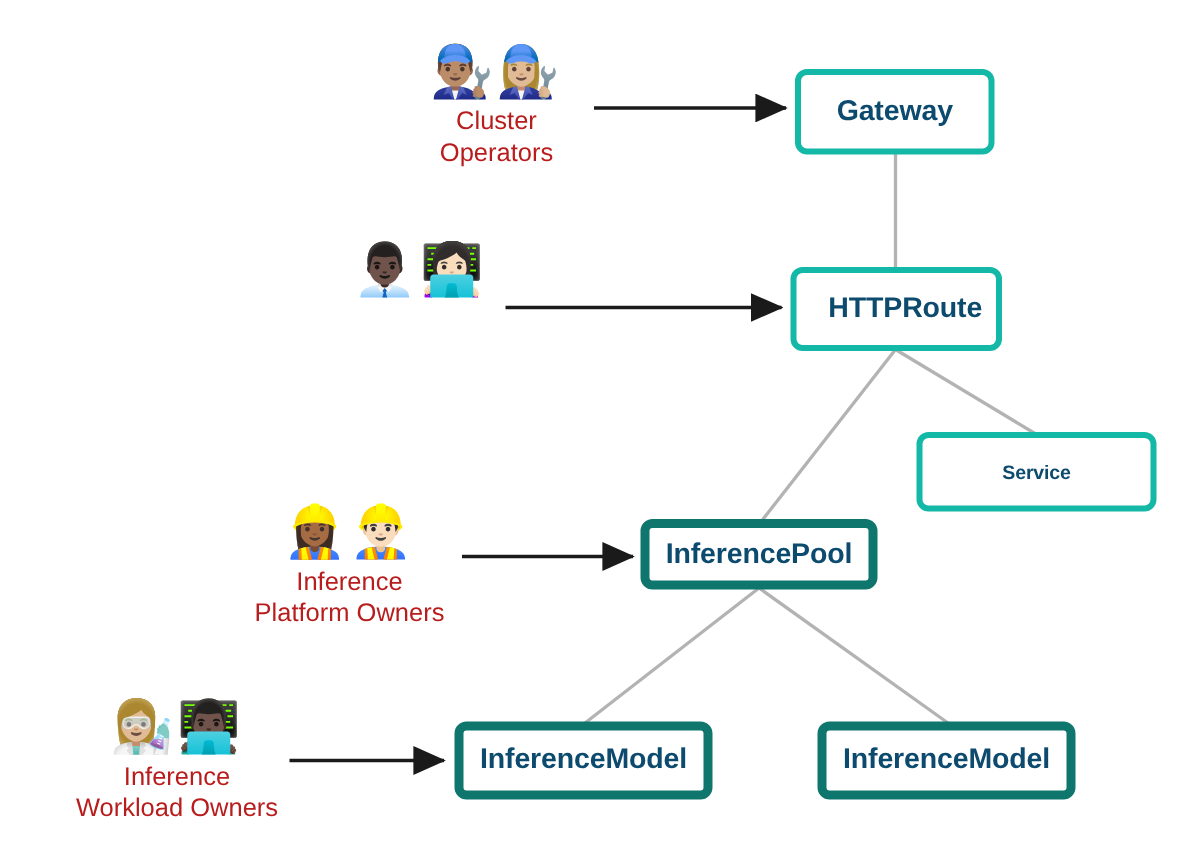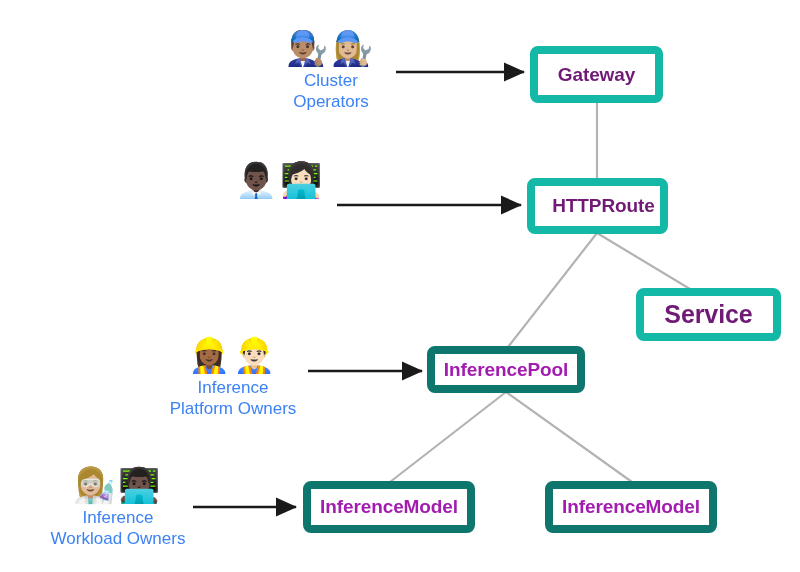--- a/index.html
+++ b/index.html
@@ -47,45 +47,45 @@
     display: flex;
     align-items: center;
     justify-content: center;
     background: #ffffff;
     border-radius: 8px;
     font-weight: bold;
     letter-spacing: -0.1px;
     white-space: nowrap;
   }
   .node.std {
-    border: 8px solid #14b8a6;
-    color: #701a75;
+    border: 4px solid #14b8a6;
+    color: #0c4a6e;
   }
   .node.hl {
-    border: 8px solid #0f766e;
-    color: #a21caf;
+    border: 6px solid #0f766e;
+    color: #0c4a6e;
   }
   .persona {
     position: absolute;
     z-index: 3;
     display: flex;
     flex-direction: column;
     align-items: center;
     text-align: center;
   }
   .persona-emoji {
     font-size: 34px;
     line-height: 40px;
     letter-spacing: 2px;
     white-space: nowrap;
   }
   .persona-label {
     font-size: 17px;
     line-height: 21px;
-    color: #3b82f6;
+    color: #b91c1c;
     font-weight: normal;
     margin-top: 2px;
     white-space: pre-line;
   }
 </style>
 </head>
 <body>
 
 <div id="canvas">
 
@@ -136,21 +136,21 @@
   </div>
 
   <div class="node std" style="left:530px; top:46px; width:133px; height:57px; font-size:19px;">
     <span>Gateway</span>
   </div>
 
   <div class="node std" style="left:527px; top:178px; width:141px; height:56px; font-size:19px;padding-left:12px;">
     <span>HTTPRoute</span>
   </div>
 
-  <div class="node std" style="left:636px; top:288px; width:145px; height:53px; font-size:25px;">
+  <div class="node std" style="left:611px; top:288px; width:160px; height:53px; font-size:13px;">
     <span>Service</span>
   </div>
 
   <div class="node hl" style="left:427px; top:346px; width:158px; height:47px; font-size:19px;">
     <span>InferencePool</span>
   </div>
 
   <div class="node hl" style="left:303px; top:481px; width:172px; height:52px; font-size:19px;">
     <span>InferenceModel</span>
   </div>

